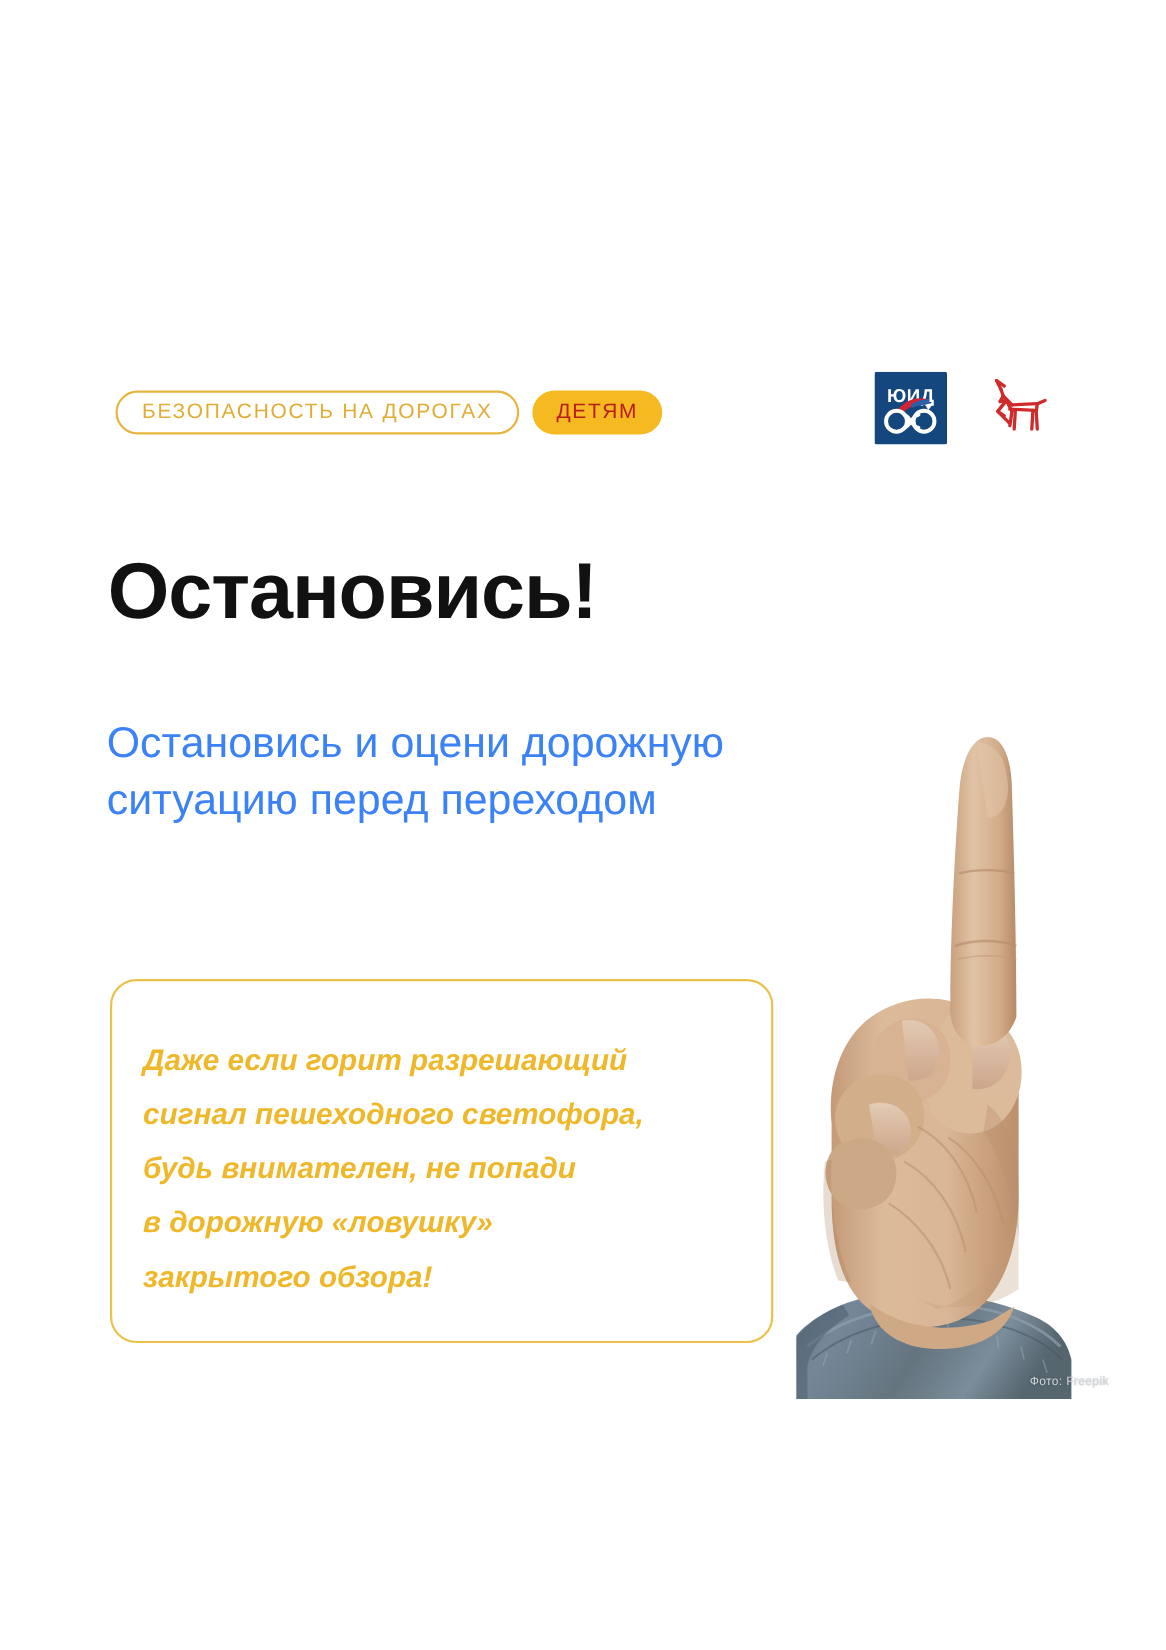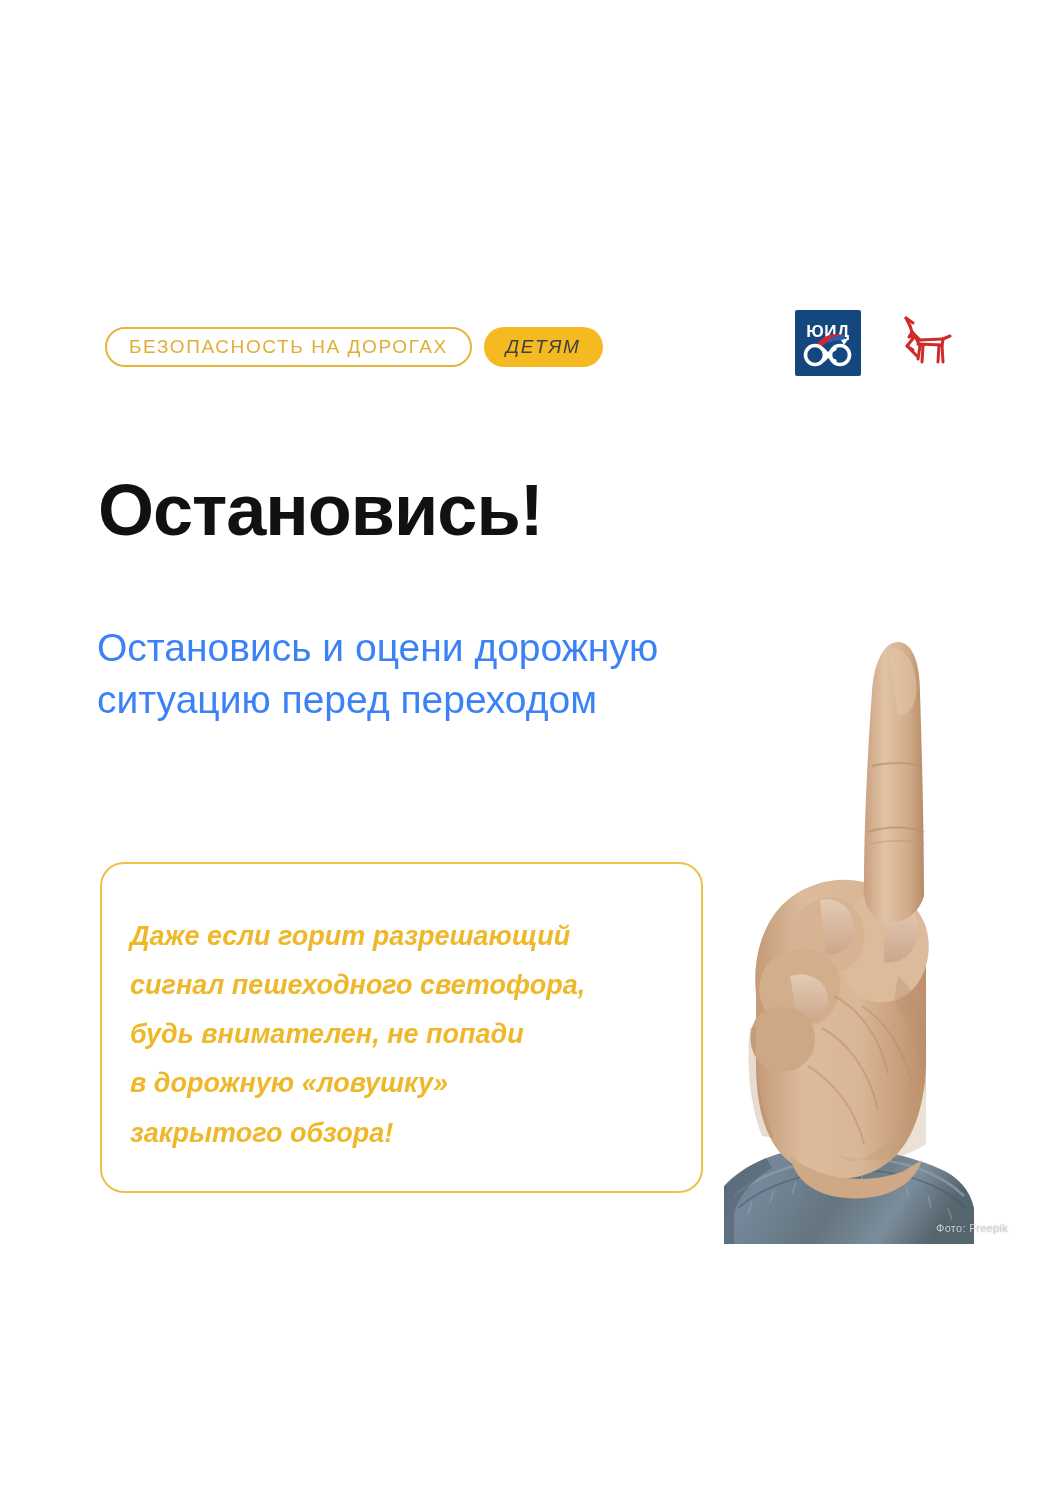--- a/index.html
+++ b/index.html
@@ -5,21 +5,21 @@
 <style>
   html,body{margin:0;padding:0;}
   body{
     width:1060px;height:1500px;
     background:#ffffff;
     font-family:"Liberation Sans","DejaVu Sans",sans-serif;
     overflow:hidden;
     position:relative;
     -webkit-font-smoothing:antialiased;
   }
-  .poster{position:absolute;inset:0;background:#fff;}
+  .poster{position:absolute;inset:0;background:#fff;margin-top:28px;}
 
   
   .header-row{
     position:absolute;left:105px;top:326px;
     display:flex;align-items:center;gap:12px;
     height:42px;
   }
   .pill-outline{
     height:40px;box-sizing:border-box;
     border:2px solid #e8b53c;
@@ -30,24 +30,23 @@
     font-size:19px;letter-spacing:1.6px;
     white-space:nowrap;
     background:#fff;
   }
   .pill-solid{
     height:40px;box-sizing:border-box;
     background:#f5b921;
     border-radius:21px;
     display:flex;align-items:center;
     padding:16px 22px;
-    color:#404040;
+    color:#b91c1c;
     font-size:19px;letter-spacing:1.6px;
     white-space:nowrap;
-    font-style:italic;
   }
 
   .logos{
     position:absolute;left:795px;top:310px;
     display:flex;align-items:center;gap:32px;
   }
   .logo-yuid{width:66px;height:66px;display:block;}
   .logo-deer{width:60px;height:62px;display:block;}
 
   

